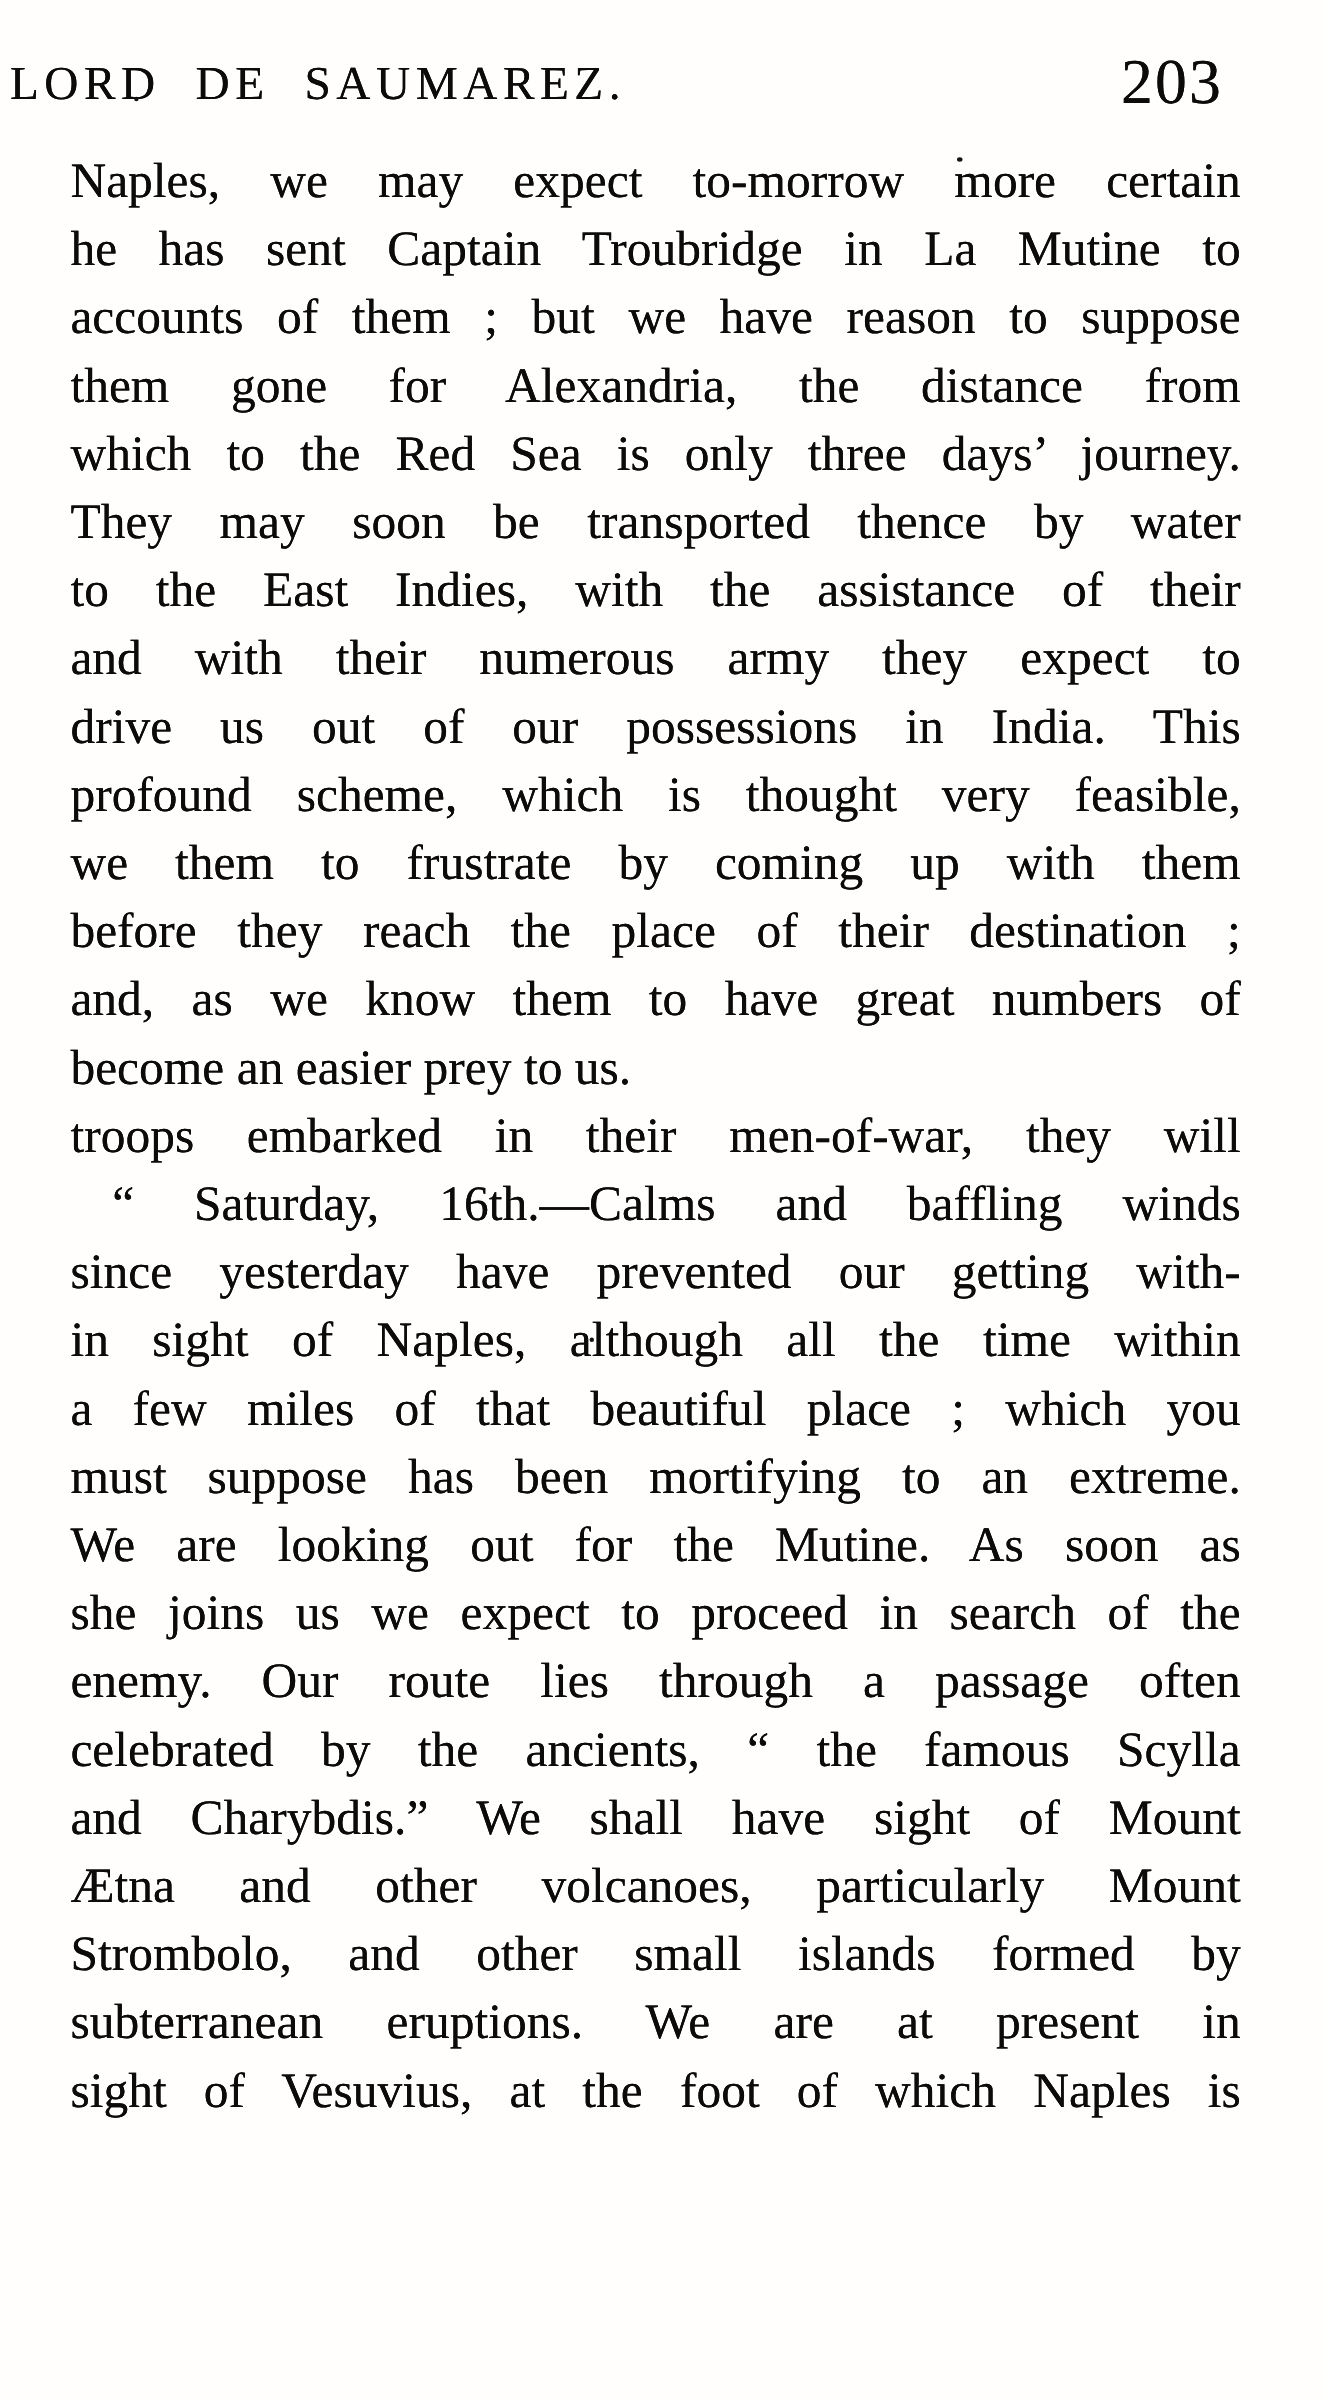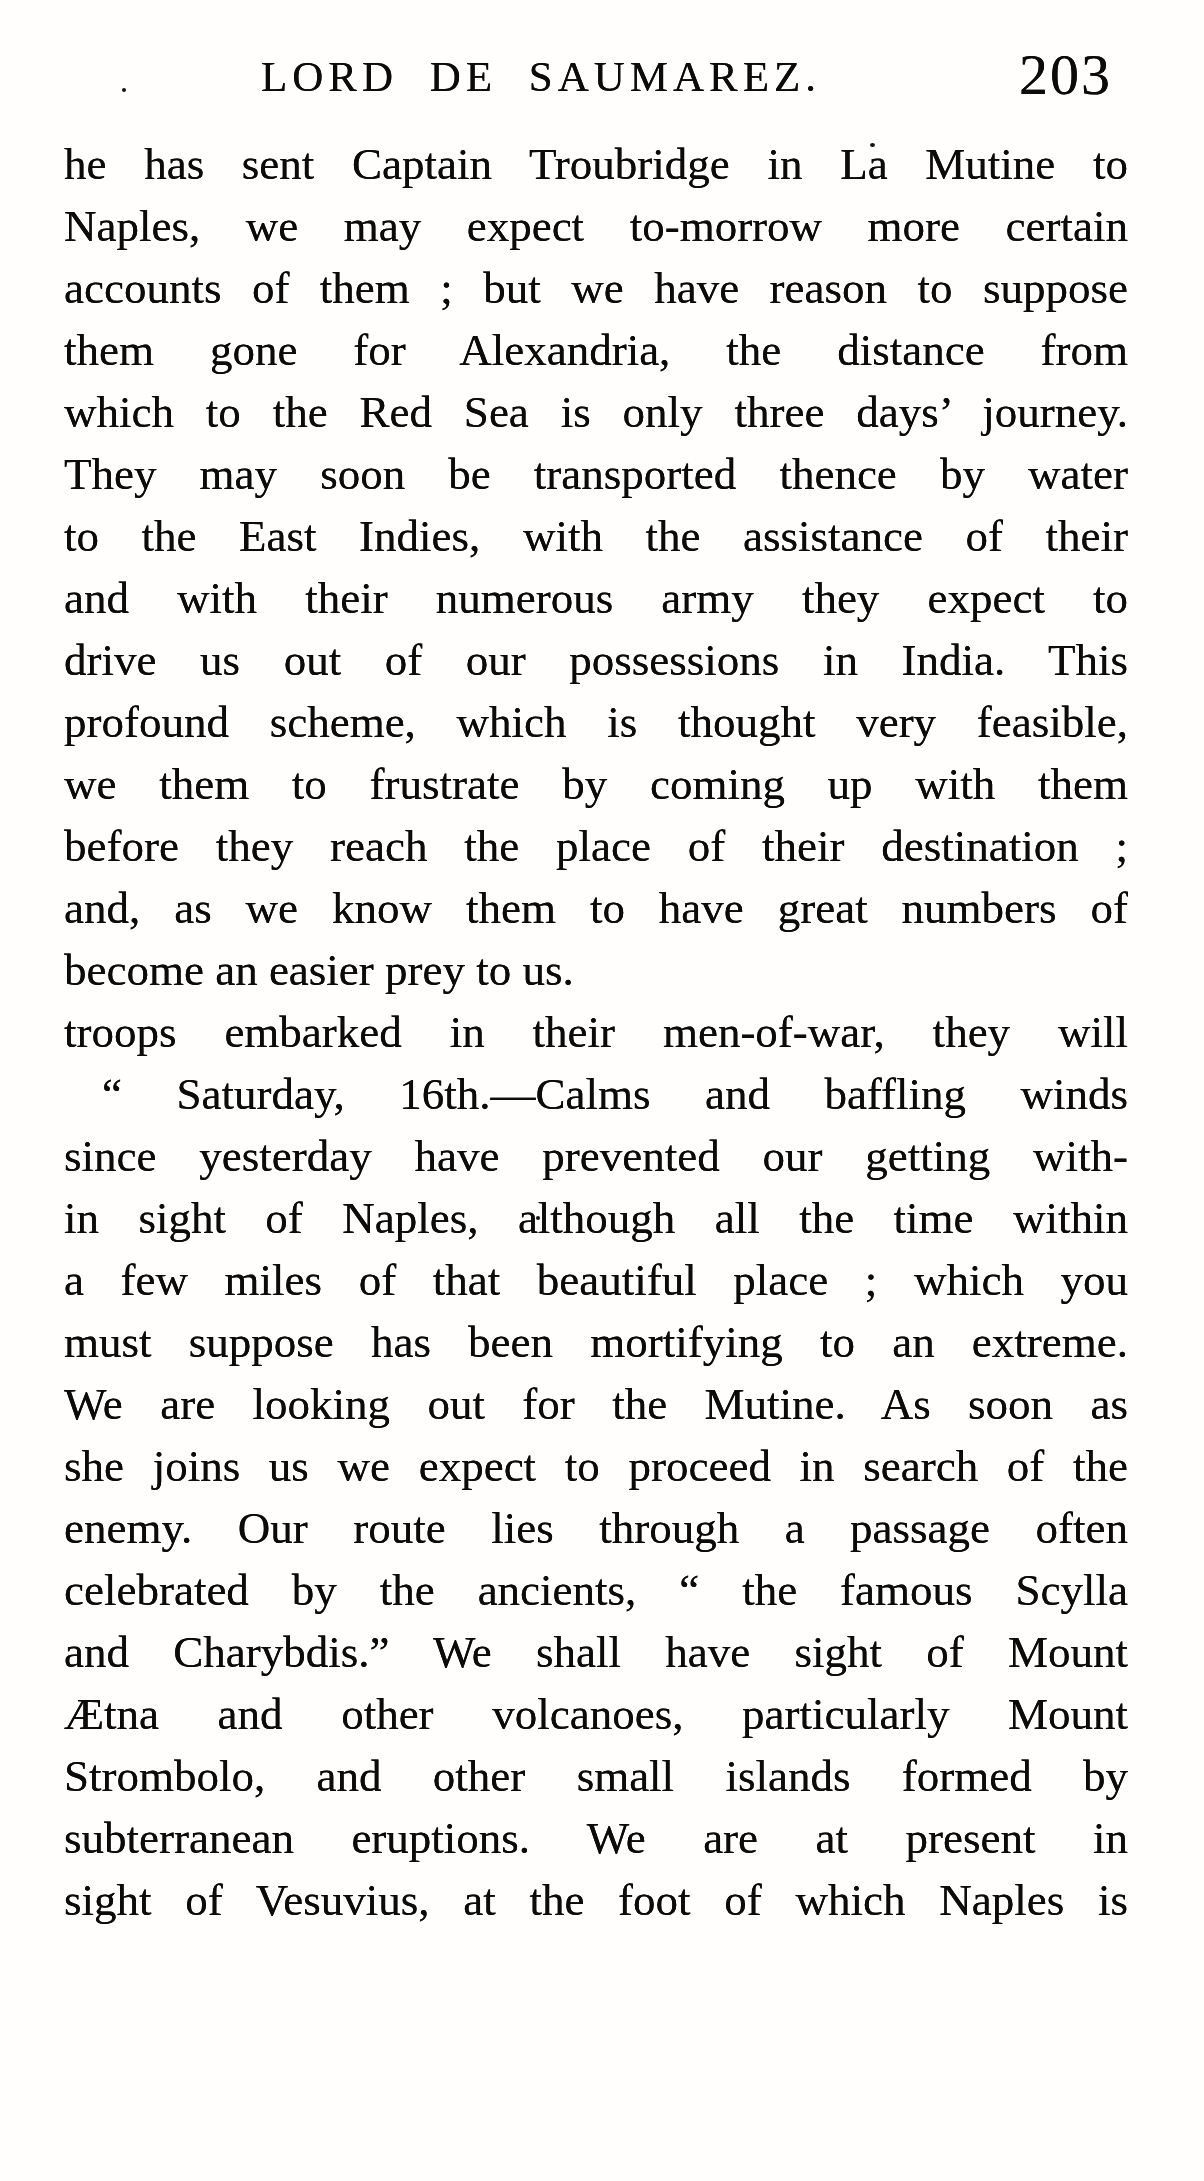--- a/index.html
+++ b/index.html
@@ -19,21 +19,20 @@
   
   .running-head {
     position: absolute;
     top: 54px;
     left: 64px;
     width: 1064px;
     height: 50px;
   }
   .head-title {
     display: block;
-    text-align: center;
     transform: translateX(-55px);
     font-size: 43px;
     line-height: 46px;
     letter-spacing: 5px;
     word-spacing: 16px;
     white-space: nowrap;
     text-shadow: 0 0 0.5px currentColor;
   }
   .page-num {
     position: absolute;
@@ -80,22 +79,22 @@
 <body>
 
 <div class="page">
 
   <div class="running-head">
     <span class="head-title">LORD DE SAUMAREZ.</span>
     <span class="page-num">203</span>
   </div>
 
   <div class="text-block" id="text-block">
+      <div class="line">Naples, we may expect to-morrow more certain</div>
       <div class="line">he has sent Captain Troubridge in La Mutine to</div>
-      <div class="line">Naples, we may expect to-morrow more certain</div>
       <div class="line">accounts of them ; but we have reason to suppose</div>
       <div class="line">them gone for Alexandria, the distance from</div>
       <div class="line">which to the Red Sea is only three days’ journey.</div>
       <div class="line">They may soon be transported thence by water</div>
       <div class="line">to the East Indies, with the assistance of their</div>
       <div class="line">and with their numerous army they expect to</div>
       <div class="line">drive us out of our possessions in India. This</div>
       <div class="line">profound scheme, which is thought very feasible,</div>
       <div class="line">we them to frustrate by coming up with them</div>
       <div class="line">before they reach the place of their destination ;</div>

